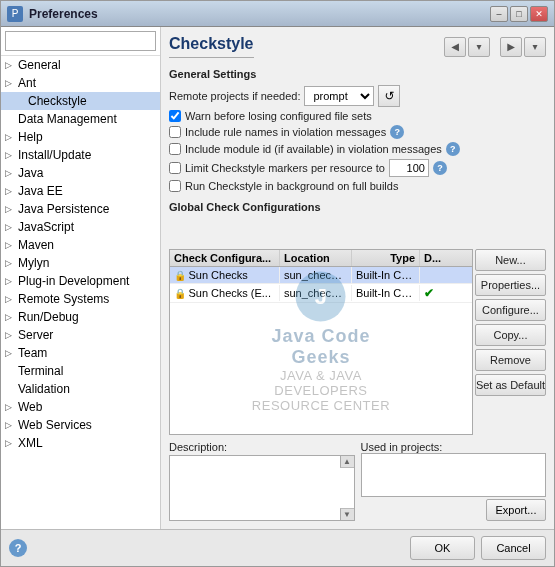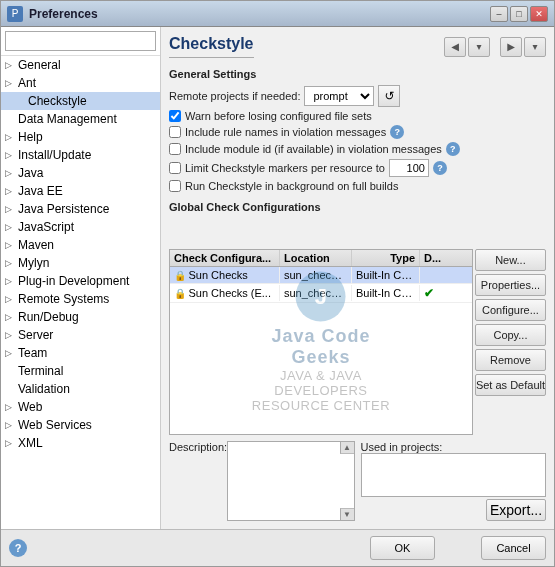--- a/index.html
+++ b/index.html
@@ -309,21 +309,21 @@
     .bottom-section {
       display: flex;
       gap: 6px;
       margin-top: 6px;
       height: 80px;
       flex-shrink: 0;
     }
     .desc-area {
       flex: 1;
       display: flex;
-      flex-direction: row;
+      flex-direction: column;
     }
     .desc-label {
       font-size: 11px;
       margin-bottom: 2px;
       color: #222;
     }
     .desc-box {
       flex: 1;
       border: 1px solid #aaa;
       background: white;
@@ -365,21 +365,21 @@
       justify-content: flex-end;
       margin-top: 2px;
     }
     .export-btn {
       min-width: 60px;
       height: 22px;
       background: linear-gradient(to bottom, #f8f8f8, #e0e0e0);
       border: 1px solid #aaa;
       border-radius: 2px;
       cursor: pointer;
-      font-size: 14px;
+      font-size: 11px;
       display: flex;
       align-items: center;
       justify-content: center;
     }
     .dialog-footer {
       display: flex;
       align-items: center;
       justify-content: space-between;
       padding: 6px 8px;
       background: #e8e8e8;
@@ -398,21 +398,20 @@
       min-width: 65px;
       height: 24px;
       background: linear-gradient(to bottom, #f8f8f8, #e0e0e0);
       border: 1px solid #aaa;
       border-radius: 3px;
       cursor: pointer;
       font-size: 11px;
       display: flex;
       align-items: center;
       justify-content: center;
-      margin-left: 40px;
     }
     .watermark {
       position: absolute;
       top: 50%;
       left: 50%;
       transform: translate(-50%, -50%);
       text-align: center;
       opacity: 0.35;
       pointer-events: none;
       z-index: 10;

